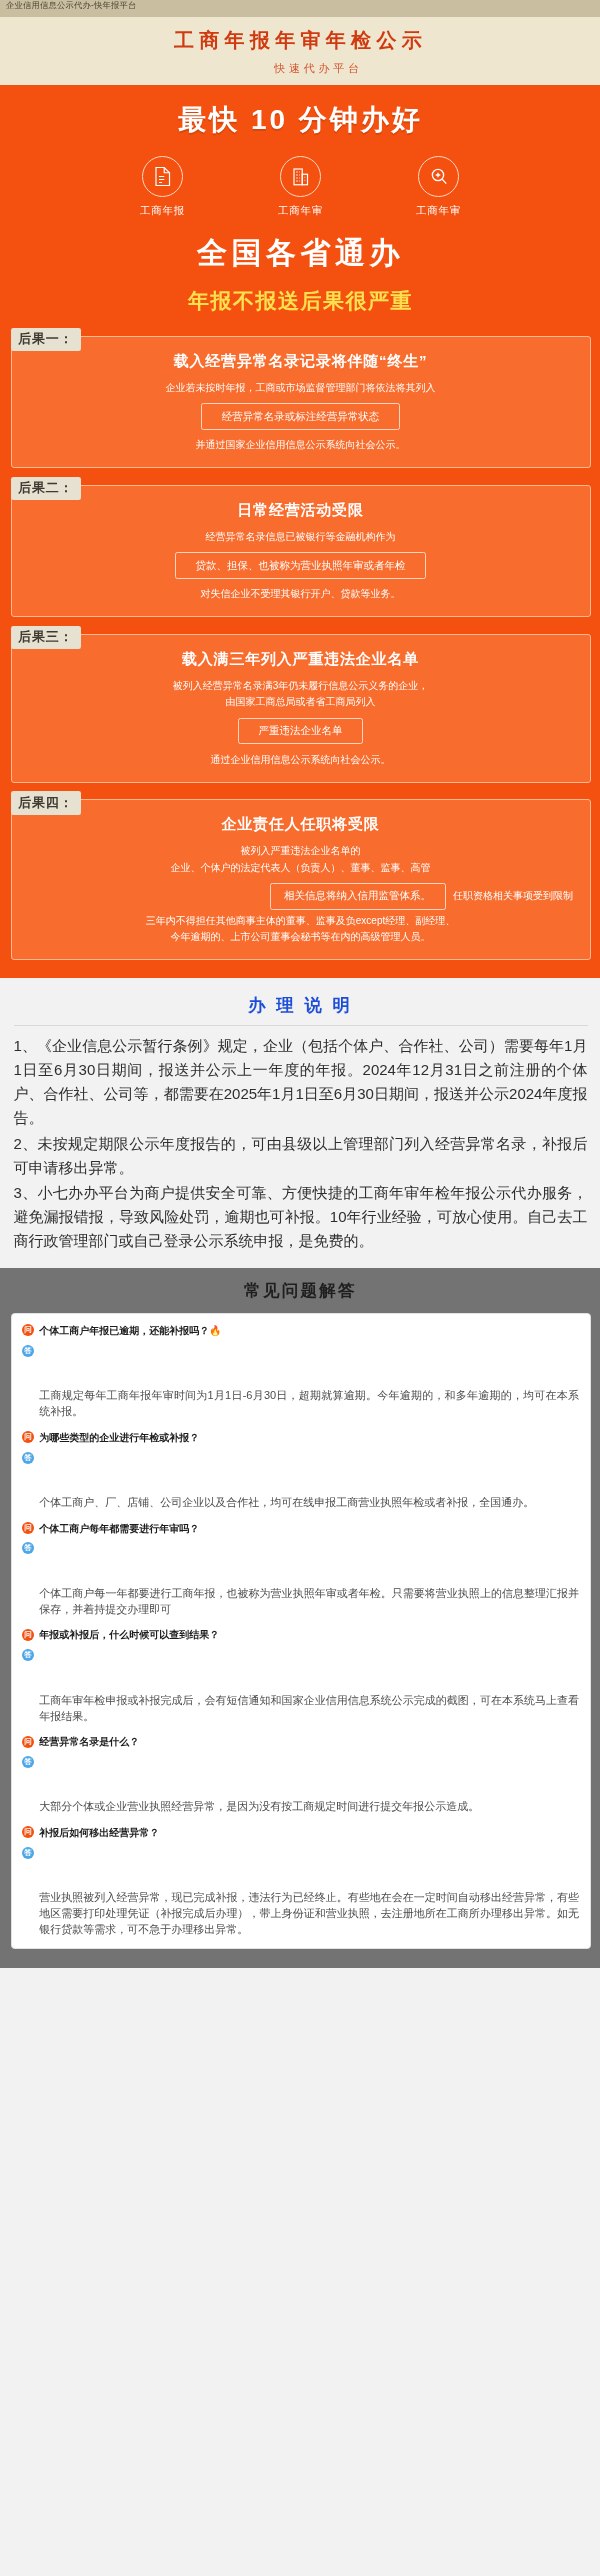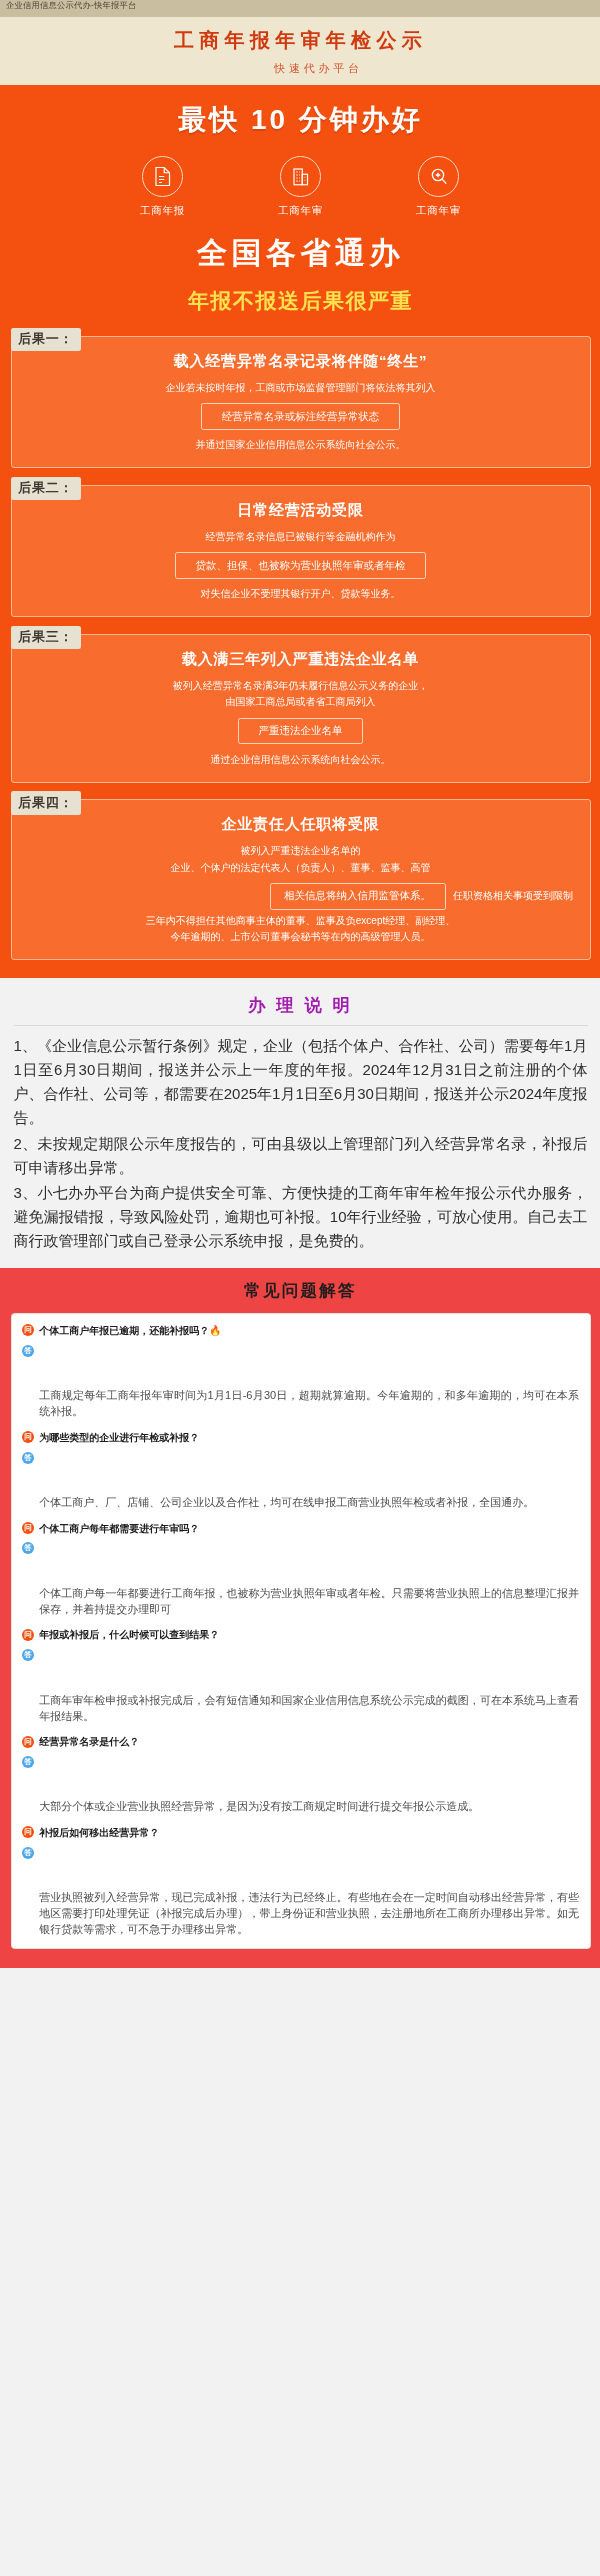--- a/index.html
+++ b/index.html
@@ -137,38 +137,38 @@
     flex-wrap: wrap;
   }
   .pill-row .pill { margin: 0; }
 
   
   .section { background: #f2f2f2; padding: 15px 13.5px 13.5px; }
   .sec-title {
     text-align: center;
     font-size: 17.3px;
     font-weight: bold;
-    color: #a21caf;
+    color: #1d4ed8;
     letter-spacing: 3px;
     margin-bottom: 4.5px;
   }
   .sec-rule {
     width: 100%; height: 0.8px; background: #d9d9d9;
     margin: 7.5px 0 9px;
   }
   .para {
     font-size: 15px;
     line-height: 24px;
     color: #2e2e2e;
     text-align: justify;
     margin-bottom: 1.5px;
   }
 
   
-  .faq { background: #ef4444; padding: 4.5px 10.5px 19.5px; }
+  .faq { background: #737373; padding: 4.5px 10.5px 19.5px; }
   .faq-title {
     text-align: center;
     font-size: 16.5px;
     font-weight: bold;
     color: #1f1f1f;
     letter-spacing: 2.3px;
     margin: 7.5px 0 10.5px;
   }
   .faq-box {
     background: #ffffff;

